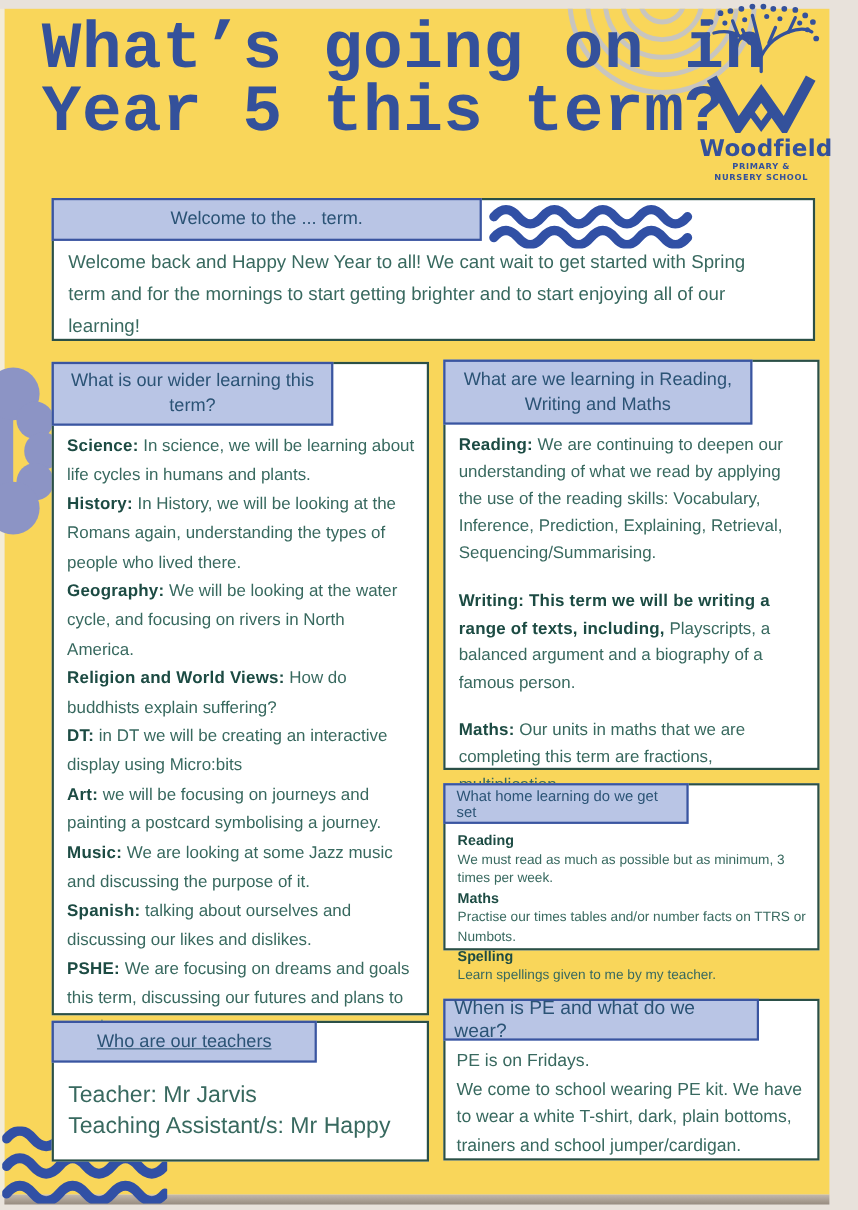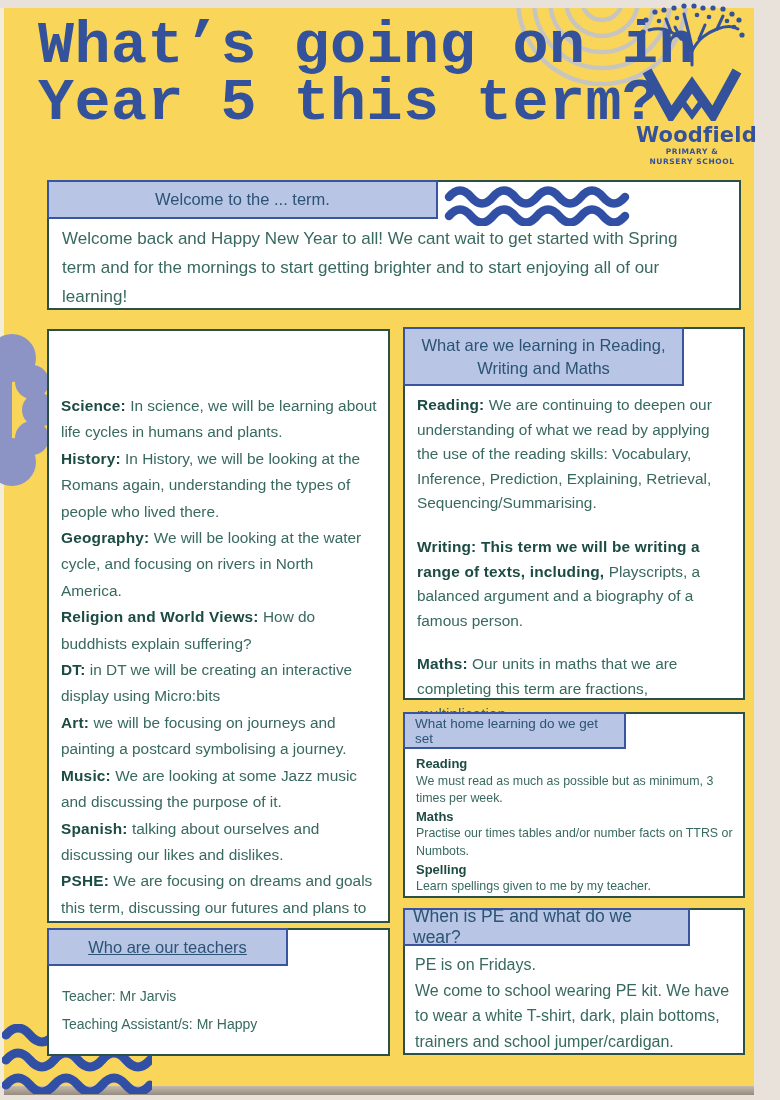--- a/index.html
+++ b/index.html
@@ -67,31 +67,31 @@
   .left-box{left:47px;top:329px;width:343px;height:594px;}
   .left-hdr{width:256px;height:58px;font-size:16.5px;line-height:23px;padding:0 14px;}
   .subjects{position:absolute;left:12px;top:62px;width:316px;
     font-size:15.4px;line-height:26.4px;color:var(--teal-text,#38695F);}
   .subjects p{margin:0;}
   b.lbl{color:var(--teal-dark,#1C4B43);letter-spacing:.2px;}
 
   .teachers-box{left:47px;top:928px;width:343px;height:128px;}
   .teachers-hdr{width:241px;height:38px;font-size:16.5px;text-decoration:underline;}
   .teachers-body{position:absolute;left:13px;top:52px;
-    font-size:14px;line-height:28px;color:var(--teal-text,#38695F);}
+    font-size:21px;line-height:28px;color:var(--teal-text,#38695F);}
   .teachers-body p{margin:0;}
 
   
   .rwm-box{left:403px;top:327px;width:342px;height:373px;}
   .rwm-hdr{width:281px;height:59px;font-size:16.5px;line-height:23px;padding:0 10px;}
   .rwm-body{position:absolute;left:12px;top:64px;width:316px;
     font-size:15.4px;line-height:24.6px;color:var(--teal-text,#38695F);}
   .rwm-body p{margin:0 0 19px 0;}
 
-  .home-box{left:403px;top:712px;width:342px;height:186px;}
+  .home-box{left:403px;top:712px;width:342px;height:152px;}
   .home-hdr{width:223px;height:37px;font-size:13.5px;justify-content:flex-start;text-align:left;padding:0 10px;}
   .home-body{position:absolute;left:11px;top:41px;width:320px;
     font-size:12.4px;line-height:17.6px;color:var(--teal-text,#38695F);}
   .hl-label{font-weight:bold;font-size:13px;color:var(--teal-dark,#1C4B43);}
   .hl-text{margin:0;}
 
   .pe-box{left:403px;top:908px;width:342px;height:147px;}
   .pe-hdr{width:287px;height:38px;font-size:17.5px;justify-content:flex-start;text-align:left;padding:0 8px;}
   .pe-body{position:absolute;left:10px;top:42px;width:322px;
     font-size:16px;line-height:25.5px;color:var(--teal-text,#38695F);}
@@ -190,20 +190,21 @@
     <svg class="top-waves" width="188" height="42" viewBox="0 0 188 42">
       <g fill="none" stroke="#3150A5" stroke-width="8.5" stroke-linecap="round">
         <path d="M6,13 q11,-13 22,0 t22,0 t22,0 t22,0 t22,0 t22,0 t22,0 t22,0"></path>
         <path d="M6,32 q11,-13 22,0 t22,0 t22,0 t22,0 t22,0 t22,0 t22,0 t22,0"></path>
       </g>
     </svg>
     <p class="welcome-body">Welcome back and Happy New Year to all! We cant wait to get started with Spring term and for the mornings to start getting brighter and to start enjoying all of our learning!</p>
   </section>
 
   <section class="box left-box">
+    <div class="hdr left-hdr">What is our wider learning this term?</div>
     <div class="subjects">
       <p><b class="lbl">Science:</b> <span> In science, we will be learning about life cycles in humans and plants.</span></p>
       <p><b class="lbl">History:</b> <span>In History, we will be looking at the Romans again, understanding the types of people who lived there.</span></p>
       <p><b class="lbl">Geography:</b> <span>We will be looking at the water cycle, and focusing on rivers in North America.</span></p>
       <p><b class="lbl">Religion and World Views:</b> <span>How do buddhists explain suffering?</span></p>
       <p><b class="lbl">DT:</b> <span>in DT we will be creating an interactive display using Micro:bits</span></p>
       <p><b class="lbl">Art:</b> <span>we will be focusing on journeys and painting a postcard symbolising a journey.</span></p>
       <p><b class="lbl">Music:</b> <span>We are looking at some Jazz music and discussing the purpose of it.</span></p>
       <p><b class="lbl">Spanish:</b> <span>talking about ourselves and discussing our likes and dislikes.</span></p>
       <p><b class="lbl">PSHE:</b> <span>We are focusing on dreams and goals this term, discussing our futures and plans to get there.</span></p>

